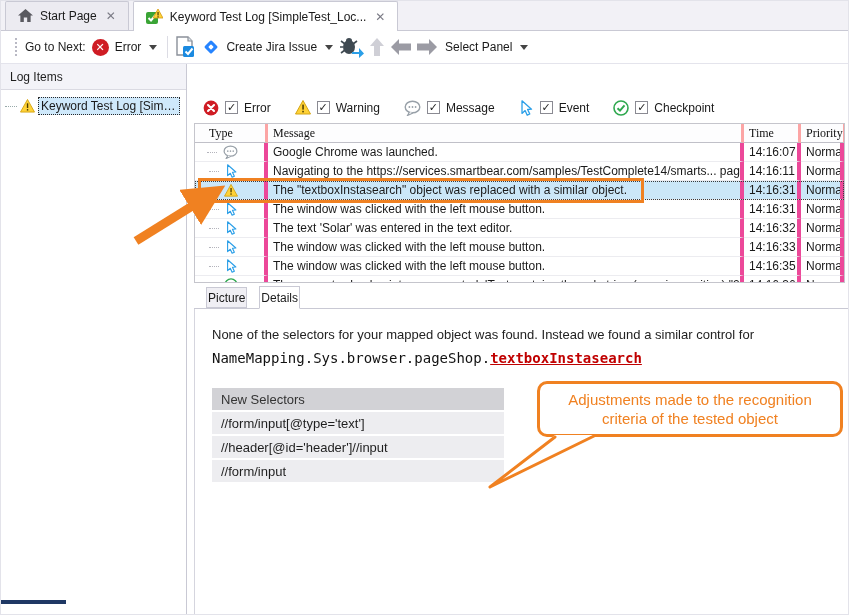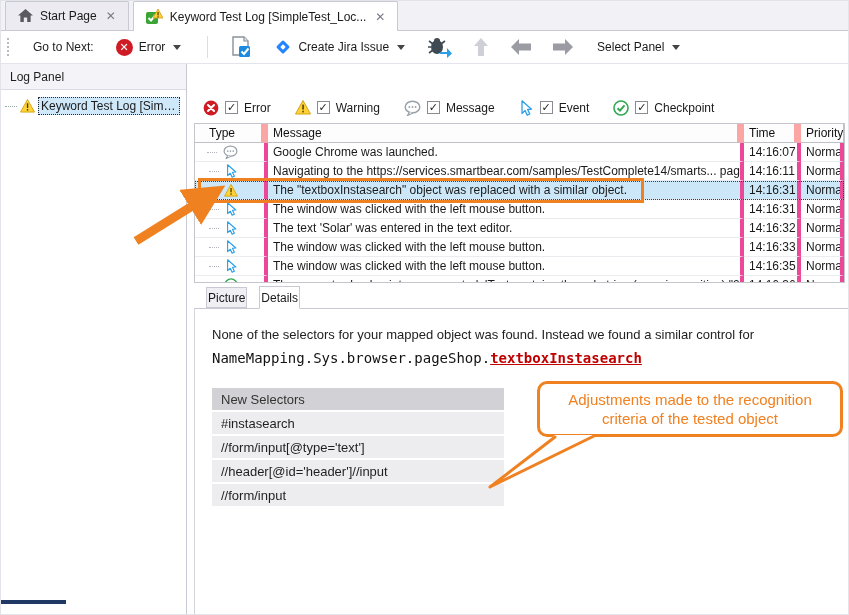--- a/index.html
+++ b/index.html
@@ -11,21 +11,21 @@
   .tabbar { position:absolute; top:0; left:0; right:0; height:30px; background:#f2f1f6;
             border-bottom:1px solid #c9c9d4; display:flex; align-items:flex-end; }
   .tab { height:29px; display:flex; align-items:center; gap:7px; padding:0 10px 0 12px;
          border:1px solid #c9c9d4; border-bottom:none; background:#ecebf1; margin-left:4px;
          border-radius:2px 2px 0 0; white-space:nowrap; }
   .tab.active { background:#fff; height:30px; margin-bottom:-1px; z-index:2; }
   .tab .close { color:#7a7a85; font-size:12px; padding:0 2px; cursor:pointer; }
 
   
   .toolbar { position:absolute; top:30px; left:0; right:0; height:33px; background:#fff;
-             border-bottom:1px solid #e4e4ec; display:flex; align-items:center; gap:18px; padding:0 6px; }
+             border-bottom:1px solid #e4e4ec; display:flex; align-items:center; gap:2px; padding:0 14px; }
   .grip { width:4px; height:18px; border-left:2px dotted #b9b9c4; margin-right:4px; }
   .tb-label { color:#222; }
   .tb-btn { display:flex; align-items:center; gap:6px; padding:3px 4px; border-radius:2px; cursor:pointer; }
   .caret { width:0; height:0; border-left:4px solid transparent; border-right:4px solid transparent;
            border-top:5px solid #444; margin-left:2px; }
   .sep { width:1px; height:22px; background:#dcdce4; margin:0 4px; }
   .err-badge { width:17px; height:17px; border-radius:50%; background:#cf1c24; color:#fff; font-weight:bold;
                font-size:11px; display:flex; align-items:center; justify-content:center; }
 
   
@@ -47,22 +47,22 @@
   .filterbar { position:absolute; top:28px; left:0; right:3px; height:31px; background:#fff;
                display:flex; align-items:center; gap:24px; padding-left:9px; }
   .fgroup { display:flex; align-items:center; gap:6px; }
   .cbx { width:13px; height:13px; border:1px solid #8a8a92; background:#fff; display:flex;
          align-items:center; justify-content:center; font-size:11px; color:#1c1c1c; cursor:pointer; }
 
   
   .logtable { position:absolute; top:59px; left:0; right:3px; height:160px; overflow:hidden;
               border:1px solid #c5c5cc; background:#fff; }
   .thead, .trow { display:flex; height:19px; align-items:stretch; }
-  .thead > div { border-right:7px solid #fca5a5; border-bottom:1px solid #c0c0c8; display:flex;
-                 align-items:center; color:#111; background:#fdfdfe; }
+  .thead > div { border-right:3px solid #fca5a5; border-bottom:1px solid #c0c0c8; display:flex;
+                 align-items:center; color:#111; background:#fdfdfe;font-family:Liberation Serif, serif; }
   .trow > div { border-right:4px solid #ec4899; border-bottom:1px solid #ececf0; display:flex;
                 align-items:center; overflow:hidden; white-space:nowrap; background:inherit; }
   .trow { background:#fff; cursor:pointer; }
   .trow.sel { background:#cbe7f8; outline:1px dotted #3c3c3c; outline-offset:-1px; }
   .h-type,.c-type { width:73px; flex:none; }
   .h-msg,.c-msg   { width:476px; flex:none; padding-left:5px; }
   .h-time,.c-time { width:57px; flex:none; padding-left:5px; }
   .h-pri,.c-pri   { flex:1; padding-left:5px; }
   .h-type { padding-left:14px; }
   .c-type { justify-content:flex-end; padding-right:26px; }
@@ -163,21 +163,21 @@
     <svg width="24" height="20" viewBox="0 0 24 20">
       <path d="M14 2 L22 10 L14 18 V13.5 H2 V6.5 H14 Z" fill="#9b9ba4"></path>
     </svg>
     <div class="tb-btn">
       <span>Select Panel</span>
       <span class="caret"></span>
     </div>
   </div>
 
   <div class="leftpanel">
-    <div class="lp-header">Log Panel</div>
+    <div class="lp-header">Log Items</div>
     <div class="lp-item">
       <span class="tree-dash"></span>
       <svg width="15" height="14" viewBox="0 0 16 15">
         <path d="M8 0.5 L15.5 14 H0.5 Z" fill="#ffd237" stroke="#d4a512" stroke-width="1"></path>
         <rect x="7.3" y="4.6" width="1.5" height="5" fill="#4a3a00"></rect>
         <rect x="7.3" y="10.8" width="1.5" height="1.6" fill="#4a3a00"></rect>
       </svg>
       <span class="label">Keyword Test Log [SimpleT...</span>
     </div>
     <div class="navy-strip"></div>
@@ -362,21 +362,20 @@
       </div>
     </div>
 
     <div class="dcontent">
       <div class="desc">None of the selectors for your mapped object was found. Instead we found a similar control for</div>
       <div class="mapline"><span>NameMapping.Sys.browser.pageShop.</span><span class="maplink">textboxInstasearch</span></div>
 
       <div class="seltable">
         <div class="selhead">New Selectors</div>
         <div>
-            <div class="selrow">#instasearch</div>
             <div class="selrow">//form/input[@type='text']</div>
             <div class="selrow">//header[@id='header']//input</div>
             <div class="selrow">//form/input</div>
           </div>
       </div>
 
       <div class="callout">Adjustments made to the recognition criteria of the tested object</div>
       <svg class="tail-svg" width="140" height="70">
         <polygon points="80,6 119,6 15,58" fill="#fff"></polygon>
         <path d="M80 8 L15 58 L119 7" stroke="#f08121" stroke-width="3" fill="none" stroke-linecap="round" stroke-linejoin="round"></path>

